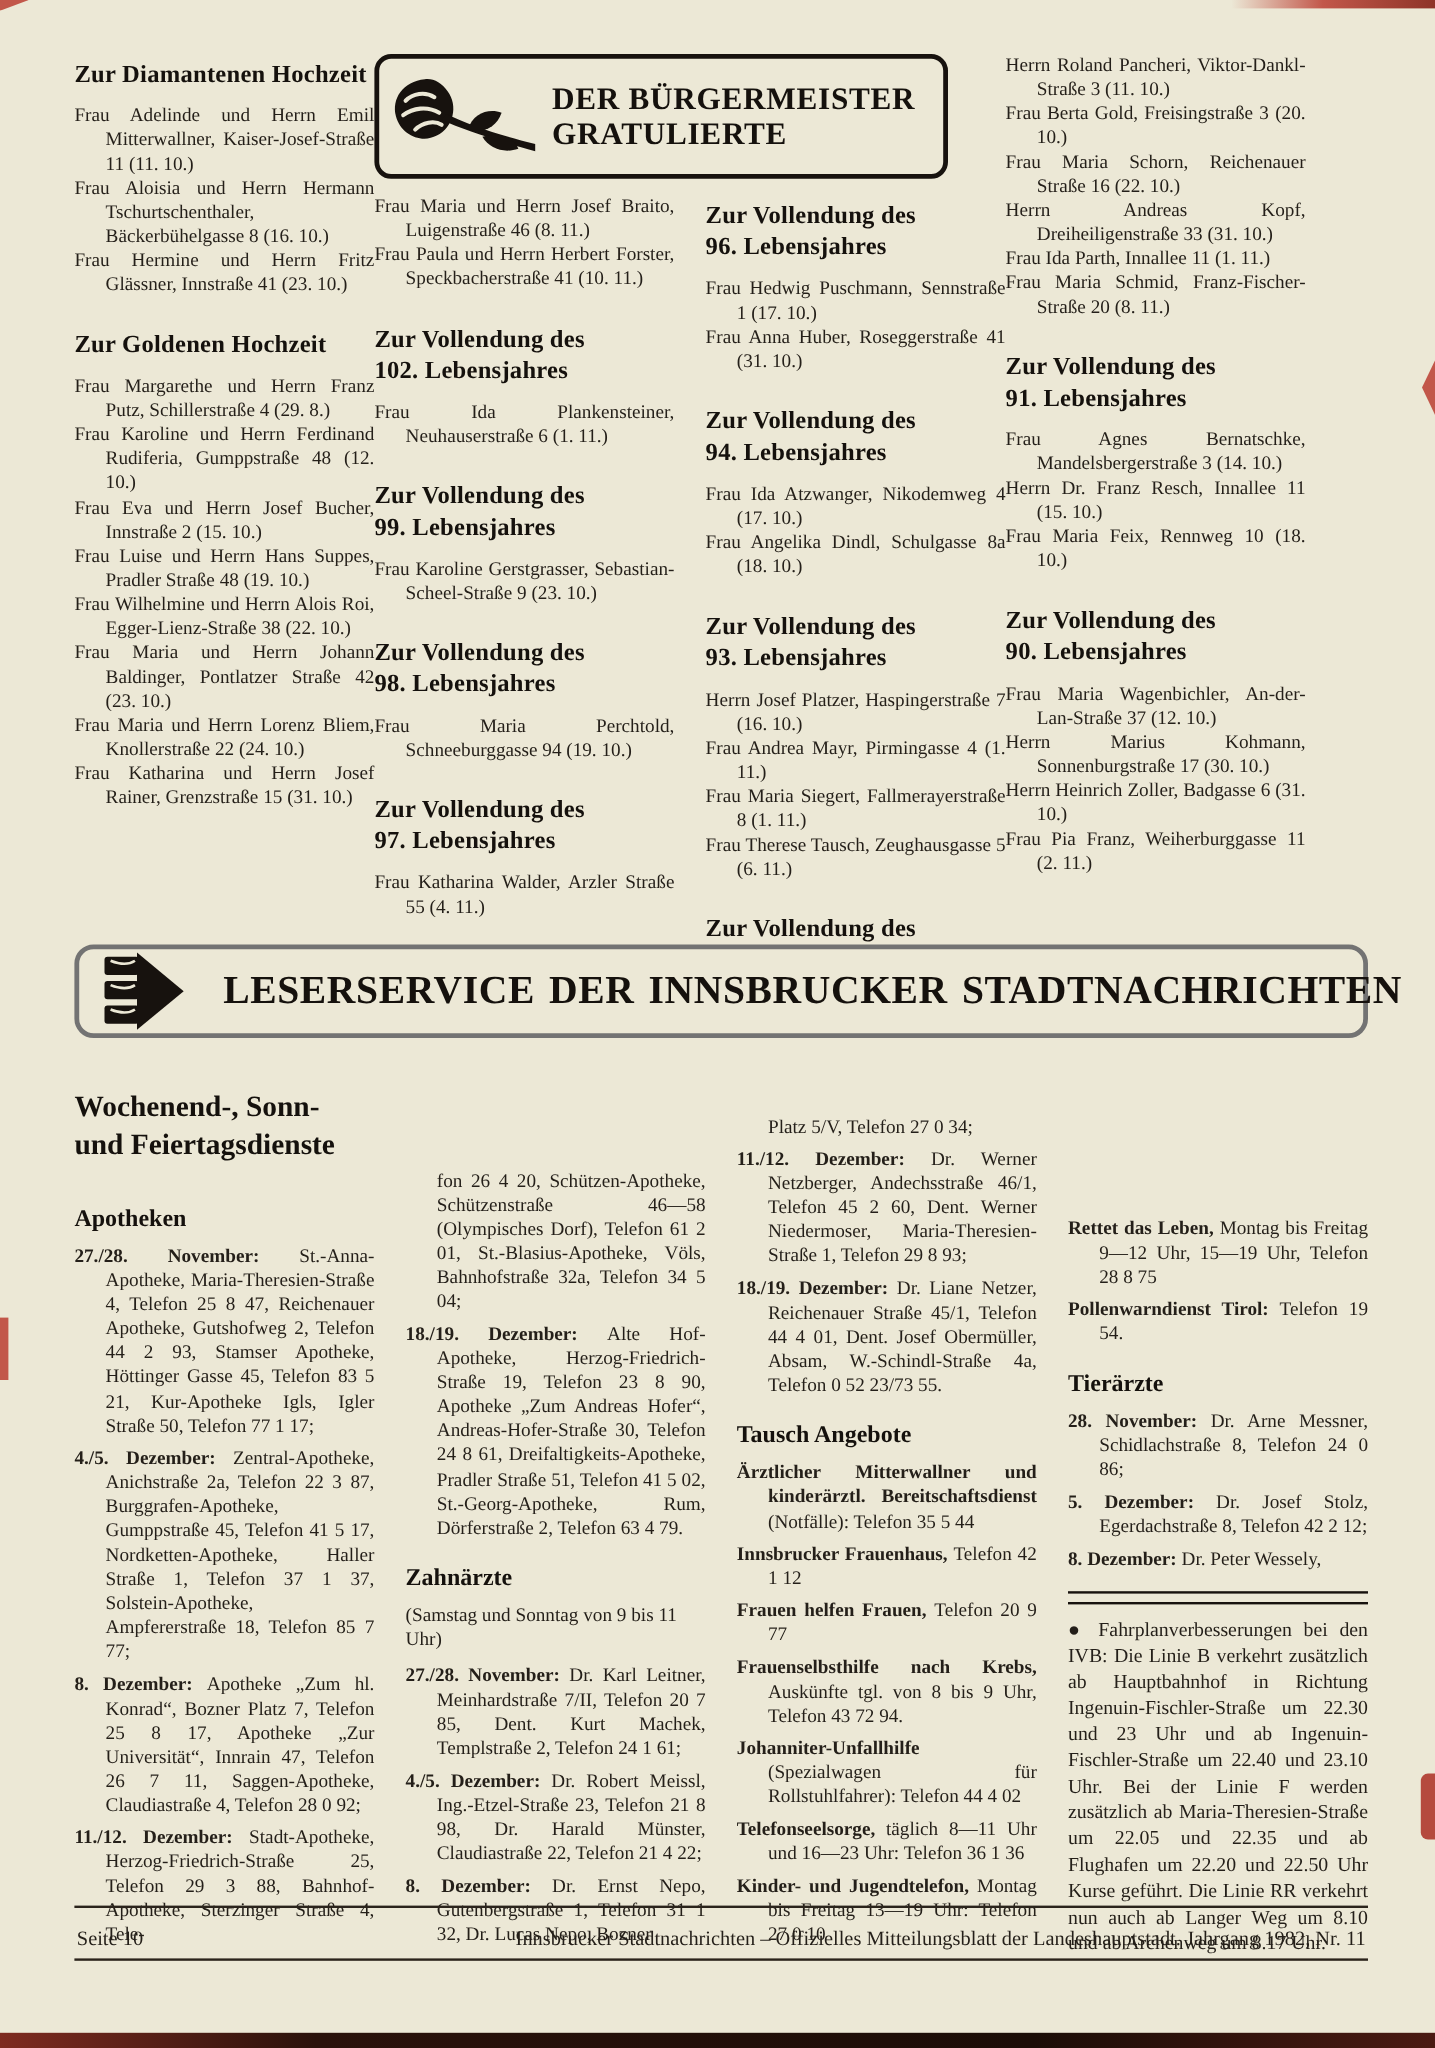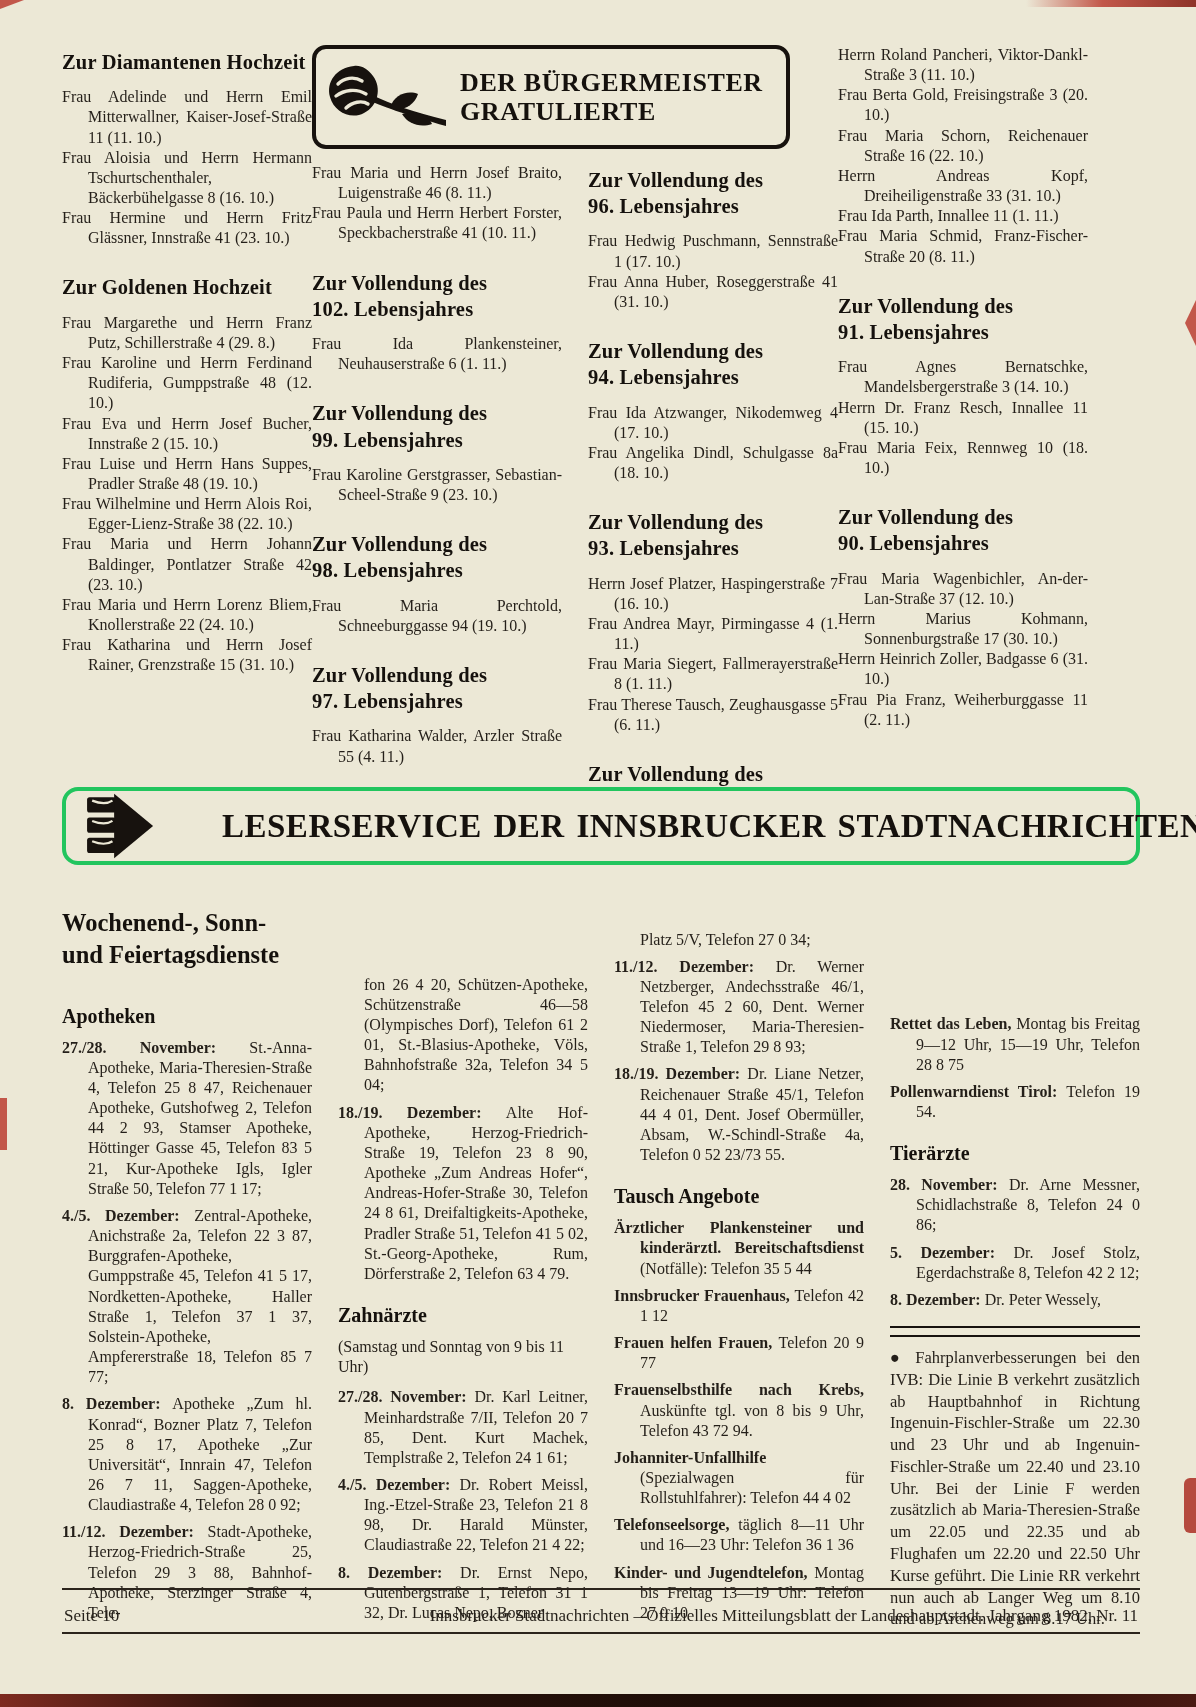--- a/index.html
+++ b/index.html
@@ -37,22 +37,22 @@
     display:flex;align-items:center;padding:4px 10px 4px 8px;
     background:#ece8d6;margin-bottom:14px;
   }
   .congrats-title{font-weight:bold;color:#15110d;font-size:26px;
                   line-height:1.12;letter-spacing:.6px;}
   .rose{width:128px;height:66px;flex:0 0 128px;margin-right:8px;}
   .mid-cols{display:flex;gap:26px;}
   
   .banner{
     position:absolute;left:62px;top:787px;width:1078px;height:78px;
-    box-sizing:border-box;border:4px solid #22c55e;border-radius:16px;
-    display:flex;align-items:center;padding:2px 10px 2px 14px;background:#ece8d6;gap:36px;
+    box-sizing:border-box;border:4px solid #737373;border-radius:16px;
+    display:flex;align-items:center;padding:2px 10px 2px 14px;background:#ece8d6;
   }
   .banner-icon{width:92px;height:66px;flex:0 0 92px;margin-right:14px;}
   .banner-title{font-weight:bold;color:#15110d;font-size:33px;
                 letter-spacing:.5px;word-spacing:3px;white-space:nowrap;}
   
   .bottom-section{position:absolute;left:62px;top:903px;width:1078px;
                   display:flex;gap:26px;align-items:flex-end;}
   
   .footer{
     position:absolute;left:62px;top:1588px;width:1078px;box-sizing:border-box;
@@ -199,21 +199,21 @@
         <p class="plain">(Samstag und Sonntag von 9 bis 11 Uhr)</p>
         <p class="entry"><strong>27./28. November: </strong>Dr. Karl Leitner, Meinhardstraße 7/II, Telefon 20 7 85, Dent. Kurt Machek, Templstraße 2, Telefon 24 1 61;</p>
         <p class="entry"><strong>4./5. Dezember: </strong>Dr. Robert Meissl, Ing.-Etzel-Straße 23, Telefon 21 8 98, Dr. Harald Münster, Claudiastraße 22, Telefon 21 4 22;</p>
         <p class="entry"><strong>8. Dezember: </strong>Dr. Ernst Nepo, Gutenbergstraße 1, Telefon 31 1 32, Dr. Lucas Nepo, Bozner</p>
       </div>
     <div class="col svc-col">
         <p class="entry cont">Platz 5/V, Telefon 27 0 34;</p>
         <p class="entry"><strong>11./12. Dezember: </strong>Dr. Werner Netzberger, Andechsstraße 46/1, Telefon 45 2 60, Dent. Werner Niedermoser, Maria-Theresien-Straße 1, Telefon 29 8 93;</p>
         <p class="entry"><strong>18./19. Dezember: </strong>Dr. Liane Netzer, Reichenauer Straße 45/1, Telefon 44 4 01, Dent. Josef Obermüller, Absam, W.-Schindl-Straße 4a, Telefon 0 52 23/73 55.</p>
         <h3 class="h-sub">Tausch Angebote</h3>
-        <p class="entry"><strong>Ärztlicher Plankensteiner und kinderärztl. Bereitschaftsdienst </strong>(Notfälle): Telefon 35 5 44</p>
+        <p class="entry"><strong>Ärztlicher Mitterwallner und kinderärztl. Bereitschaftsdienst </strong>(Notfälle): Telefon 35 5 44</p>
         <p class="entry"><strong>Innsbrucker Frauenhaus, </strong>Telefon 42 1 12</p>
         <p class="entry"><strong>Frauen helfen Frauen, </strong>Telefon 20 9 77</p>
         <p class="entry"><strong>Frauenselbsthilfe nach Krebs, </strong>Auskünfte tgl. von 8 bis 9 Uhr, Telefon 43 72 94.</p>
         <p class="entry"><strong>Johanniter-Unfallhilfe </strong>(Spezialwagen für Rollstuhlfahrer): Telefon 44 4 02</p>
         <p class="entry"><strong>Telefonseelsorge, </strong>täglich 8—11 Uhr und 16—23 Uhr: Telefon 36 1 36</p>
         <p class="entry"><strong>Kinder- und Jugendtelefon, </strong>Montag bis Freitag 13—19 Uhr: Telefon 27 0 10</p>
       </div>
     <div class="col svc-col">
         <p class="entry"><strong>Rettet das Leben, </strong>Montag bis Freitag 9—12 Uhr, 15—19 Uhr, Telefon 28 8 75</p>
         <p class="entry"><strong>Pollenwarndienst Tirol: </strong>Telefon 19 54.</p>

